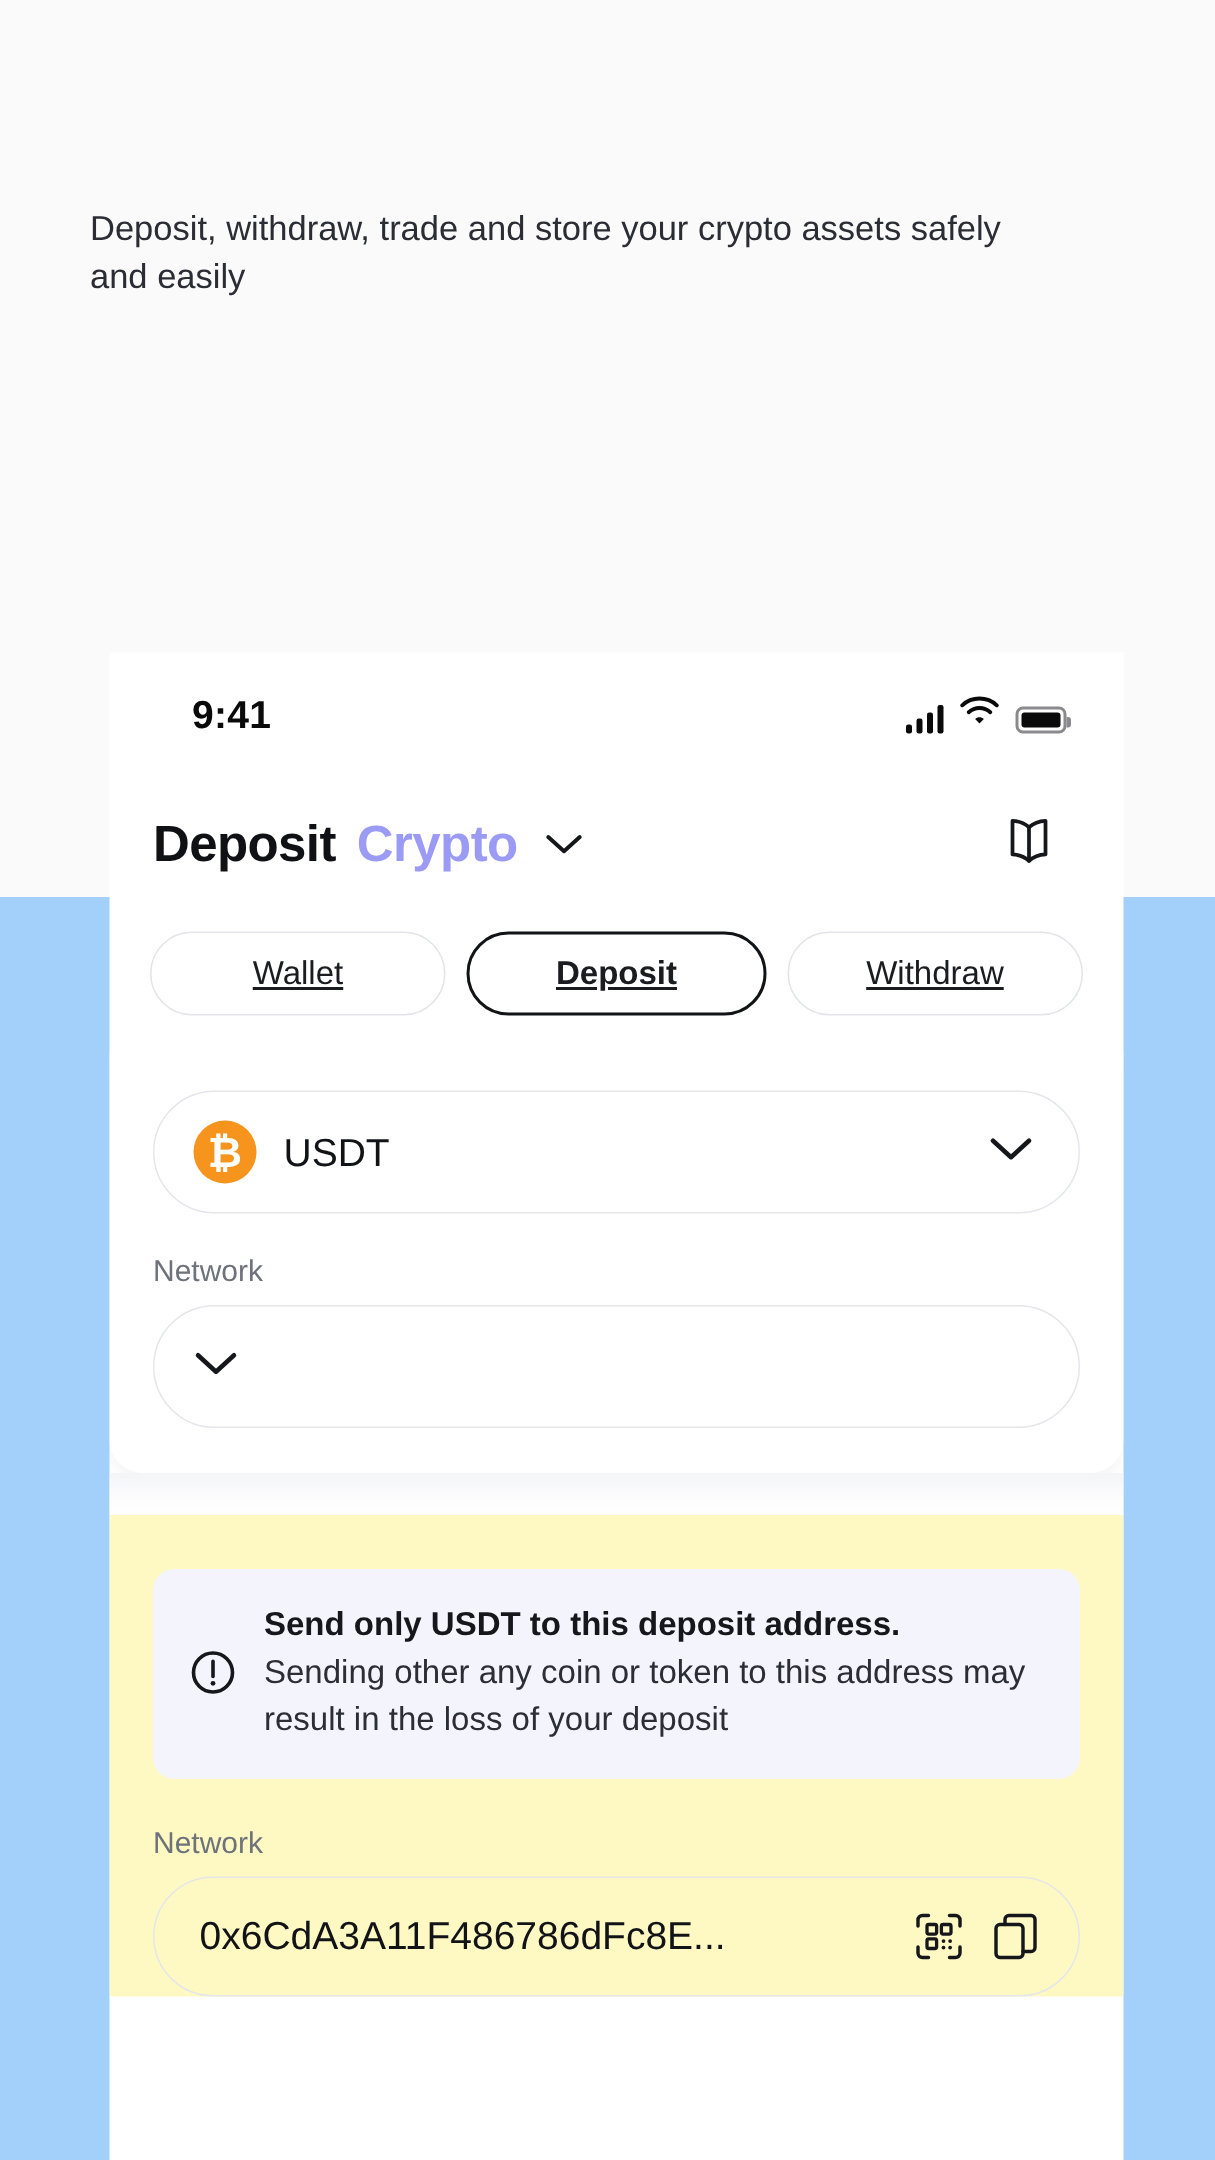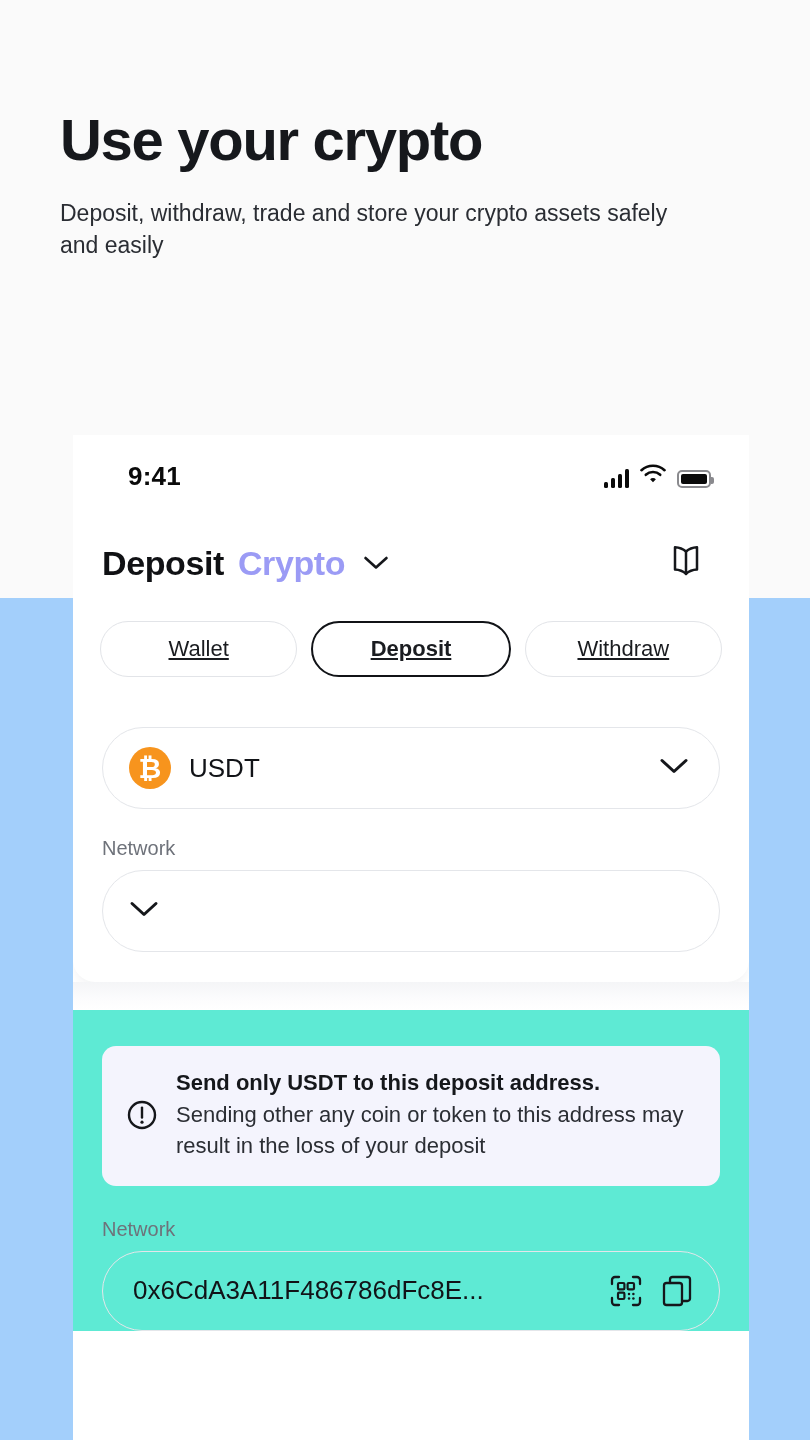--- a/index.html
+++ b/index.html
@@ -215,21 +215,21 @@
   }
 
   
   .card-gap {
     height: 28px;
     background: linear-gradient(180deg,#F4F5F7 0%, #FCFCFD 60%, #FFFFFF 100%);
   }
 
   
   .card-address {
-    background: #5eead4;
+    background: #fef9c3;
     padding: 36px 29px 0 29px;
   }
   .alert {
     background: #F4F4FD;
     border-radius: 14px;
     padding: 22px 22px 24px 24px;
     display: flex;
     gap: 18px;
     align-items: center;
   }
@@ -278,21 +278,20 @@
     padding: 0;
   }
 </style>
 </head>
 <body>
 
 <div class="bg-top"></div>
 <div class="bg-blue"></div>
 
 <section class="hero">
-  <h1 class="hero-title">Use your crypto</h1>
   <p class="hero-sub">Deposit, withdraw, trade and store  your crypto assets safely and easily</p>
 </section>
 
 <div class="phone">
 
   <div class="statusbar">
     <div class="status-time">9:41</div>
     <div class="status-icons">
       <span class="signal">
           <i></i>

